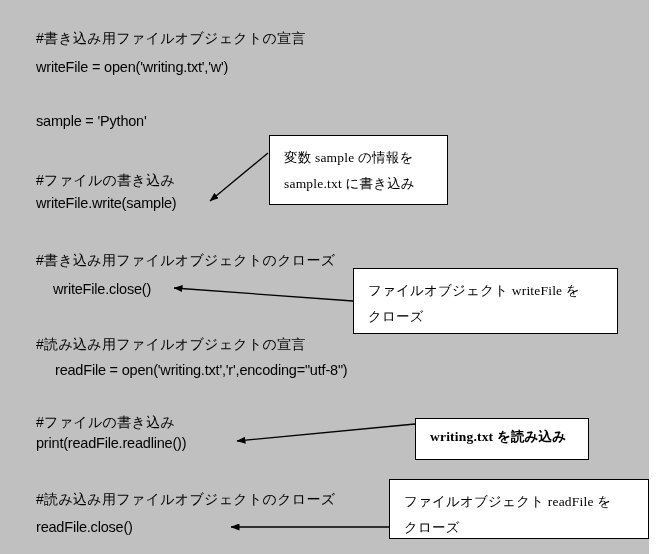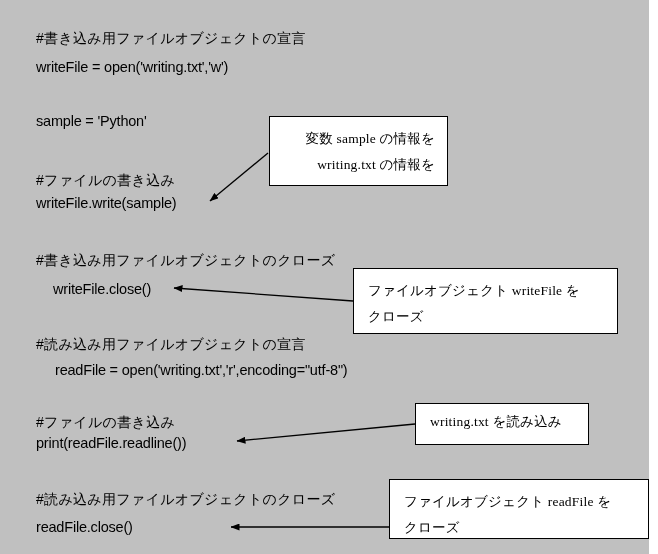--- a/index.html
+++ b/index.html
@@ -100,31 +100,31 @@
       <marker id="arrowhead" markerWidth="9" markerHeight="7" refX="8.5" refY="3.5" orient="auto" markerUnits="userSpaceOnUse">
         <polygon points="0 0, 9 3.5, 0 7" fill="#000000"></polygon>
       </marker>
     </defs>
     <line x1="268" y1="153" x2="210" y2="201" stroke="#000000" stroke-width="1.3" marker-end="url(#arrowhead)"></line>
     <line x1="353" y1="301" x2="174" y2="288" stroke="#000000" stroke-width="1.3" marker-end="url(#arrowhead)"></line>
     <line x1="415" y1="424" x2="237" y2="441" stroke="#000000" stroke-width="1.3" marker-end="url(#arrowhead)"></line>
     <line x1="389" y1="527" x2="231" y2="527" stroke="#000000" stroke-width="1.3" marker-end="url(#arrowhead)"></line>
   </svg>
 
-  <div class="callout" style="left:269px; top:116px; width:179px; height:70px;text-align:right;">
+  <div class="callout" style="left:269px; top:135px; width:179px; height:70px;">
     <div class="callout-line">変数 sample の情報を</div>
-    <div class="callout-line">writing.txt の情報を</div>
+    <div class="callout-line">sample.txt に書き込み</div>
   </div>
 
   <div class="callout" style="left:353px; top:268px; width:265px; height:66px;">
     <div class="callout-line">ファイルオブジェクト writeFile を</div>
     <div class="callout-line">クローズ</div>
   </div>
 
-  <div class="callout" style="left:415px; top:403px; width:174px; height:42px; padding-top:5px;">
+  <div class="callout" style="left:415px; top:418px; width:174px; height:42px; padding-top:5px;font-weight:bold;">
     <div class="callout-line">writing.txt を読み込み</div>
   </div>
 
   <div class="callout" style="left:389px; top:479px; width:260px; height:60px;">
     <div class="callout-line">ファイルオブジェクト readFile を</div>
     <div class="callout-line">クローズ</div>
   </div>
 
 </div>
 

